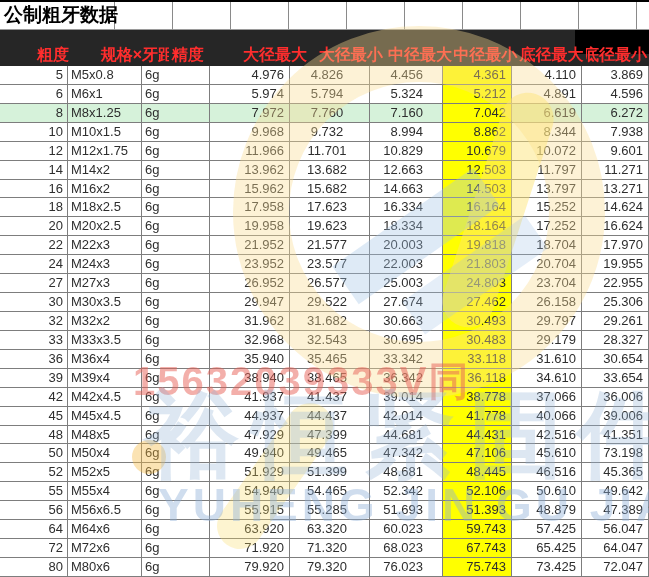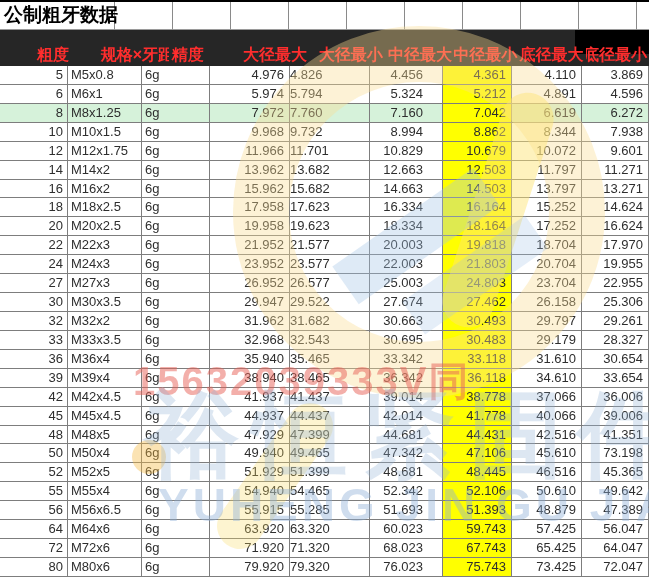--- a/index.html
+++ b/index.html
@@ -24,21 +24,21 @@
   .hcell.c3,.hcell.c4,.hcell.c5,.hcell.c6,.hcell.c7,.hcell.c8{justify-content:flex-end;padding-right:2px;}
   .htwo{display:flex;flex-direction:row;line-height:16px;}
   
   .trow{display:flex;height:18.925px;}
   .cell{box-sizing:border-box;border-right:1px solid #7d7d7d;border-bottom:1px solid #7d7d7d;
         font-size:13px;line-height:17.5px;color:#2e2e2e;white-space:nowrap;overflow:hidden;}
   .c0{width:68px;text-align:right;padding-right:4px;}
   .c1{width:74px;text-align:left;padding-left:3px;}
   .c2{width:68px;text-align:left;padding-left:3px;}
   .c3{width:80px;text-align:right;padding-right:5px;}
-  .c4{width:80px;text-align:left;padding-right:5px;}
+  .c4{width:80px;text-align:center;padding-right:5px;}
   .c5{width:73px;text-align:right;padding-right:19px;}
   .c6{width:69px;text-align:right;padding-right:5px;}
   .c7{width:70px;text-align:right;padding-right:5px;}
   .c8{width:67px;text-align:right;padding-right:5px;}
   .ycol{background:var(--yellow,#ffff00);}
   .trow.hl .cell:not(.ycol){background:var(--green,#d6f2da);}
   
   .wm{position:absolute;inset:0;z-index:5;pointer-events:none;}
   .wm-ring{position:absolute;left:233px;top:26px;width:372px;height:372px;border-radius:50%;
            border:56px solid rgba(249,222,148,.38);box-sizing:border-box;}

